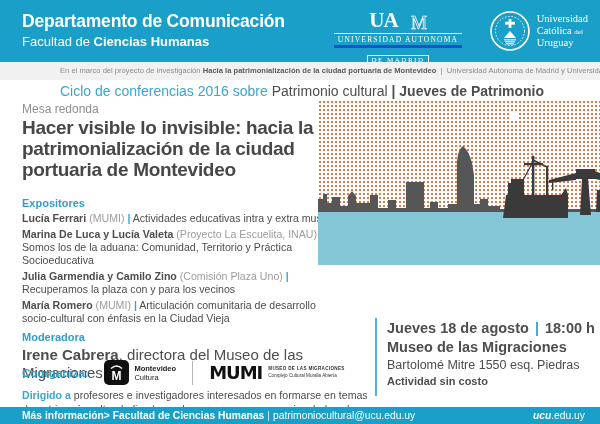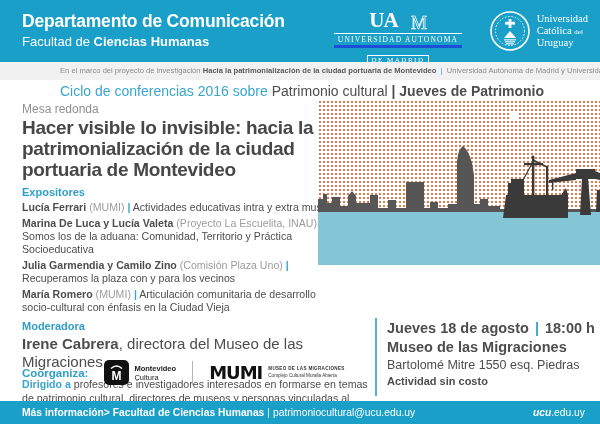--- a/index.html
+++ b/index.html
@@ -43,21 +43,21 @@
     position:absolute; top:80px; left:0; right:0; height:23px; background:#ffffff;
     font-size:14px; line-height:22px; padding-left:60px; white-space:nowrap; color:#4d4d4d;
   }
   .series-bar .cyan { color:#3aa5cd; }
   .series-bar .bold { font-weight:bold; }
   .series-bar .pipe { font-weight:bold; color:#4d4d4d; }
   
   .left-col { position:absolute; left:22px; top:102px; width:352px; color:#4d4d4d; }
   .kicker { font-size:12px; color:#8f8f8f; margin-bottom:1px; }
   .main-title { font-size:19px; font-weight:bold; line-height:1.11; letter-spacing:-0.3px;
-                color:#474747; max-width:312px; margin-bottom:6px; }
+                color:#474747; max-width:312px; margin-bottom:17px; }
   .sect-head { font-size:11px; font-weight:bold; color:#2f9fca; margin-bottom:3px; }
   .speaker { font-size:10.6px; line-height:1.25; max-width:320px; margin-bottom:2.5px; }
   .speaker .name { font-weight:bold; }
   .speaker .aff { color:#9c9c9c; }
   .speaker .pipe { color:#3aa5cd; font-weight:bold; }
   .moder-head { margin-top:5px; }
   .moderator-line { font-size:15px; line-height:1.25; margin-bottom:6px; }
   .moderator-line .name { font-weight:bold; }
   .audience { font-size:10.6px; line-height:1.3; max-width:352px; margin-top:3px; }
   .audience .lbl { color:#3aa5cd; font-weight:bold; }
@@ -84,21 +84,21 @@
   .mvd-logo { display:flex; align-items:center; gap:5px; }
   .mvd-text { font-size:7.5px; line-height:1.2; color:#1a1a1a; }
   .mvd-text .b { font-weight:bold; }
   .logo-divider { width:1px; height:24px; background:#b5b5b5; }
   .mumi-logo { display:flex; align-items:center; gap:6px; }
   .mumi-name { font-size:18px; font-weight:bold; letter-spacing:-1px; color:#111; font-family:"DejaVu Sans", sans-serif; }
   .mumi-sub { font-size:4.6px; color:#333; line-height:1.5; }
   .mumi-sub .b { font-weight:bold; letter-spacing:0.3px; }
   
   .footer {
-    position:absolute; left:0; right:0; bottom:0; height:23px; background:#1a9fc8;
+    position:absolute; left:0; right:0; bottom:0; height:17px; background:#1a9fc8;
     color:#fff; display:flex; align-items:center; justify-content:space-between;
     padding:0 15px 0 22px; font-size:10.3px;
   }
   .footer .b { font-weight:bold; }
   .footer .pipe { padding:0 3px; opacity:0.9; }
   .footer-site .b { font-style:italic; }
 </style>
 </head>
 <body>
 

